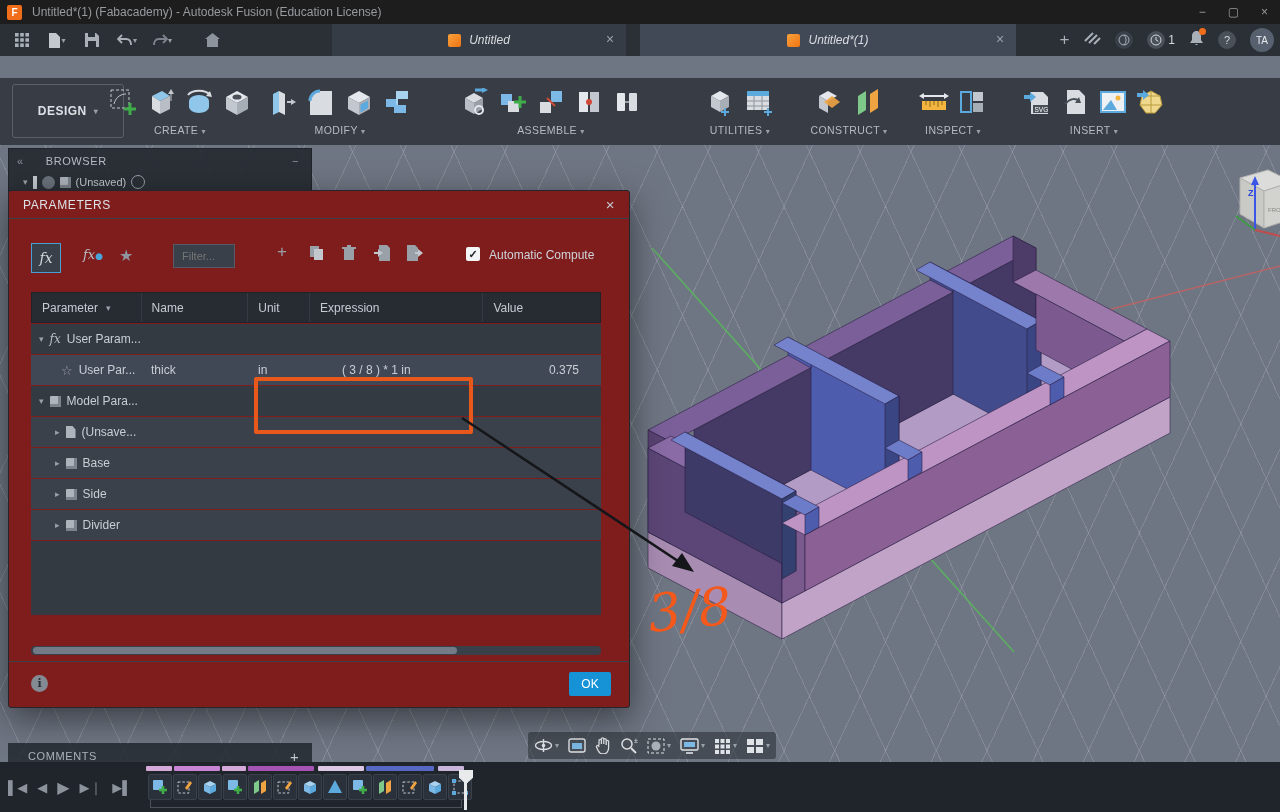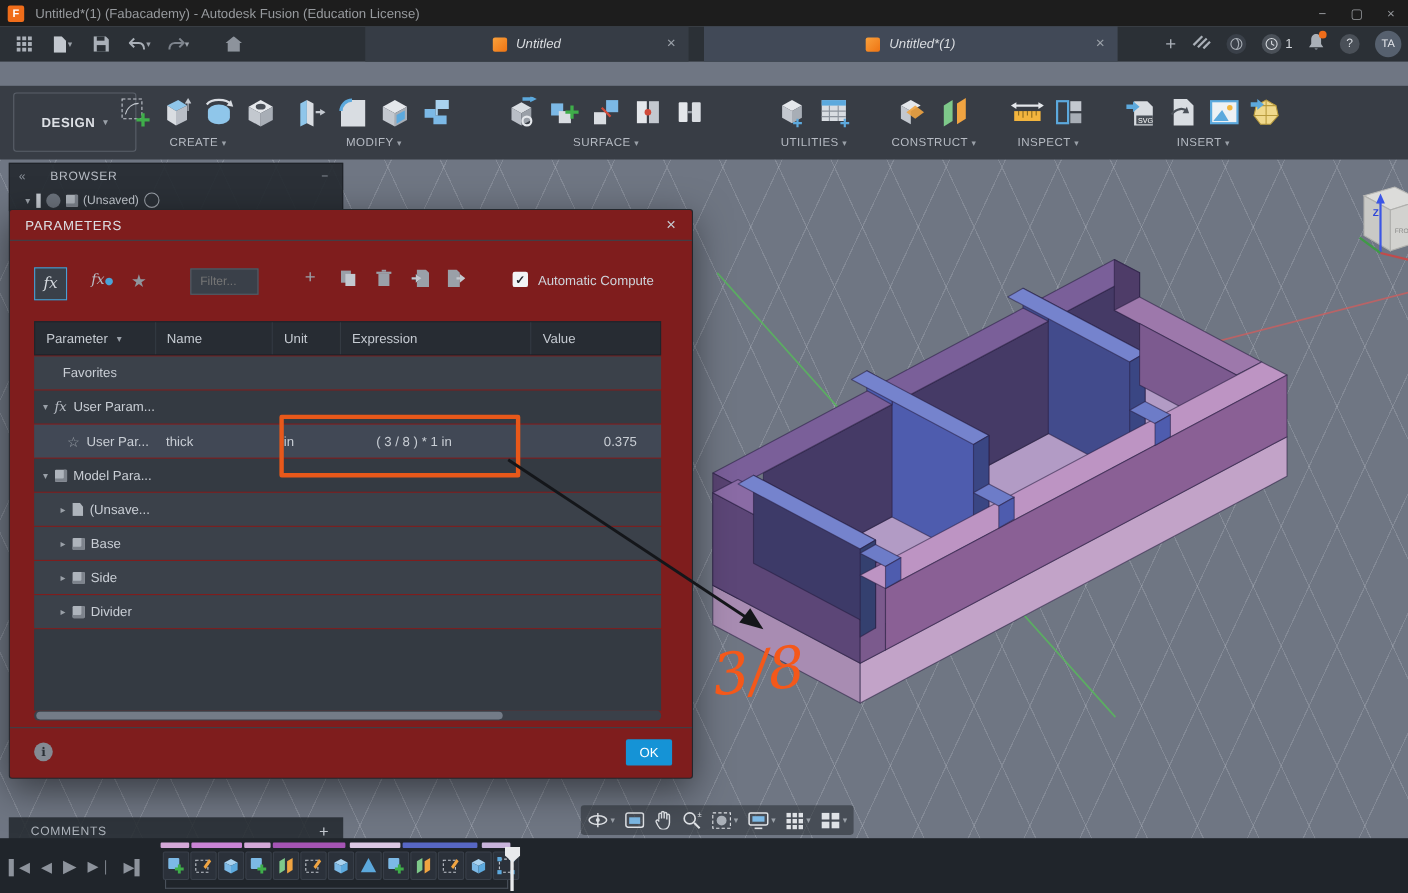--- a/index.html
+++ b/index.html
@@ -388,21 +388,21 @@
           </svg>
       </span>
       <span class="tool">
         <svg width="26" height="26" viewBox="0 0 26 26">
             <rect x="3" y="4" width="8" height="18" rx="1" fill="#e4e7eb"></rect>
             <rect x="15" y="4" width="8" height="18" rx="1" fill="#d9dde2"></rect>
             <line x1="11" y1="13" x2="15" y2="13" stroke="#9aa0a8" stroke-width="2"></line>
           </svg>
       </span>
     </div>
-    <div class="rg-label"><span>SURFACE</span> <span class="caret">▾</span></div>
+    <div class="rg-label"><span>ASSEMBLE</span> <span class="caret">▾</span></div>
   </div>
   <div class="rg-sep" style="left:684px"></div>
 
   <div class="rgroup z10" style="left:688px;width:104px">
     <div class="rg-icons">
       <span class="tool">
         <svg width="28" height="28" viewBox="0 0 28 28">
             <polygon points="4,8 13,3 22,8 13,13" fill="#e4e7eb"></polygon>
             <polygon points="4,8 13,13 13,24 4,19" fill="#c3c8cf"></polygon>
             <polygon points="13,13 22,8 22,19 13,24" fill="#a8aeb6"></polygon>
@@ -595,23 +595,20 @@
             <span>Unit</span>
           </div>
         <div class="th" style="width:174px">
             <span>Expression</span>
           </div>
         <div class="th" style="width:117px;border-right:none">
             <span>Value</span>
           </div>
       </div>
 
-      <div class="prow row-light">
-        <div class="cell" style="padding-left:26px">Favorites</div>
-      </div>
 
       <div class="prow row-dark">
         <div class="cell" style="padding-left:8px">
           <span class="chev">▾</span>
           <span class="fx-it">fx</span>
           <span>User Param...</span>
         </div>
       </div>
 
       <div class="prow row-sel">

